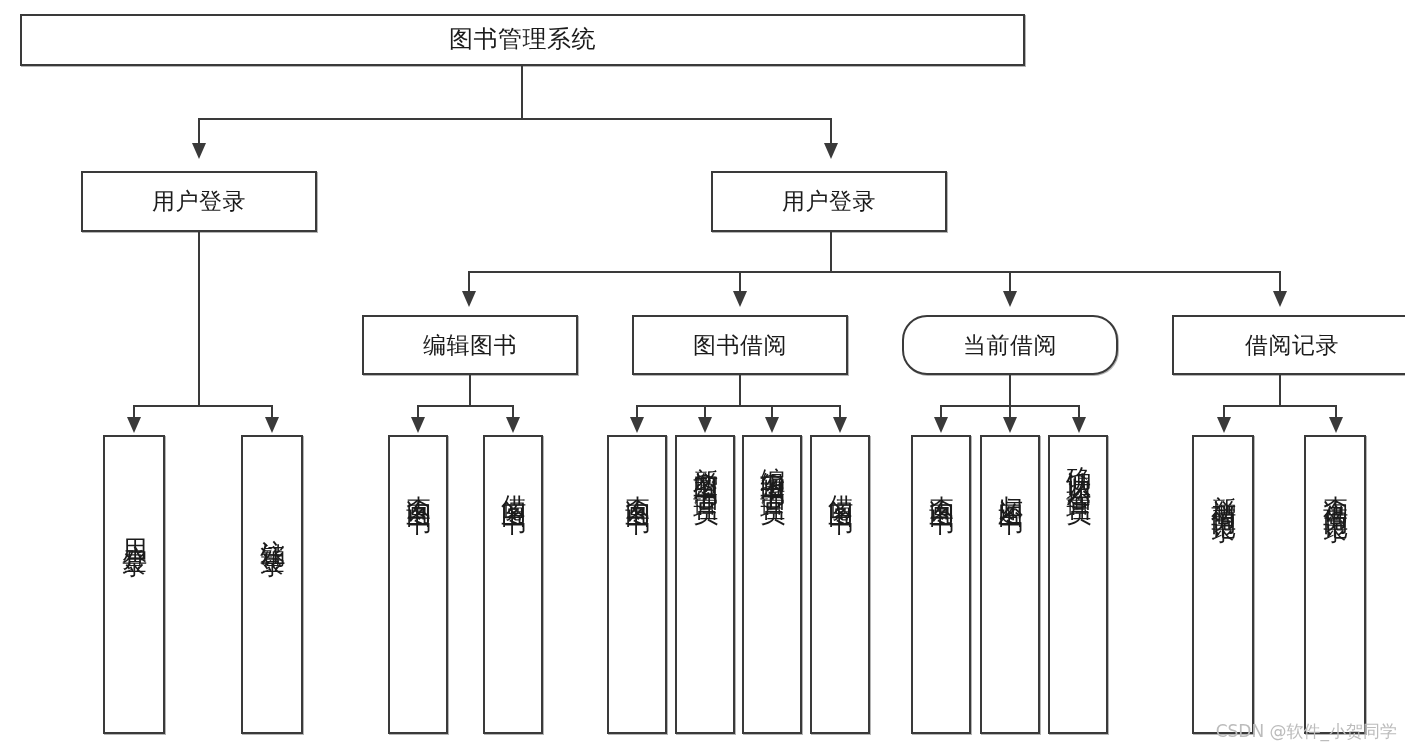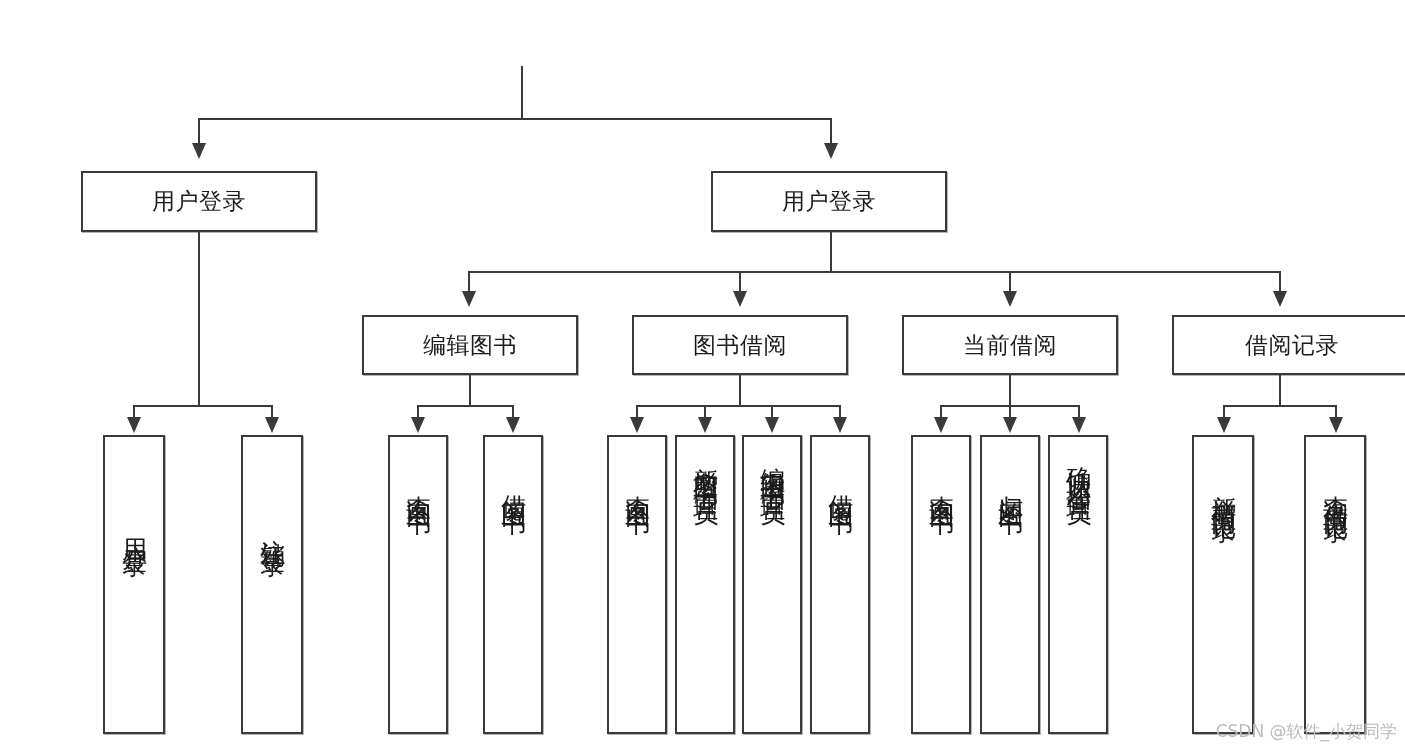--- a/index.html
+++ b/index.html
@@ -85,20 +85,23 @@
     color: #bcbcbc;
     white-space: nowrap;
     font-family: "DejaVu Sans", "Liberation Sans", sans-serif;
   }
 </style>
 </head>
 <body>
 
 <div id="canvas">
 
+  <div class="node horiz root" style="left:20px; top:14px; width:1005px; height:52px;">
+    <span class="label">图书管理系统</span>
+  </div>
 
   <div class="vline" style="left:521px; top:66px; height:53px;"></div>
   <div class="hline" style="left:198px; top:118px; width:634px;"></div>
   <div class="vline" style="left:198px; top:118px; height:27px;"></div>
   <div class="arrow" style="left:192px; top:143px;"></div>
   <div class="vline" style="left:830px; top:118px; height:27px;"></div>
   <div class="arrow" style="left:824px; top:143px;"></div>
 
   <div class="node horiz" style="left:81px; top:171px; width:236px; height:61px;">
     <span class="label">用户登录</span>
@@ -125,21 +128,21 @@
   <div class="arrow" style="left:1003px; top:291px;"></div>
   <div class="vline" style="left:1279px; top:271px; height:22px;"></div>
   <div class="arrow" style="left:1273px; top:291px;"></div>
 
   <div class="node horiz" style="left:362px; top:315px; width:216px; height:60px;">
     <span class="label">编辑图书</span>
   </div>
   <div class="node horiz" style="left:632px; top:315px; width:216px; height:60px;">
     <span class="label">图书借阅</span>
   </div>
-  <div class="node horiz" style="left:902px; top:315px; width:216px; height:60px;">
+  <div class="node horiz" style="left:902px; top:315px; width:216px; height:60px;border-radius:25px;">
     <span class="label">当前借阅</span>
   </div>
   <div class="node horiz" style="left:1172px; top:315px; width:240px; height:60px;">
     <span class="label">借阅记录</span>
   </div>
 
   <div class="vline" style="left:469px; top:375px; height:32px;"></div>
   <div class="hline" style="left:417px; top:405px; width:96px;"></div>
   <div class="vline" style="left:417px; top:405px; height:14px;"></div>
   <div class="arrow" style="left:411px; top:417px;"></div>

